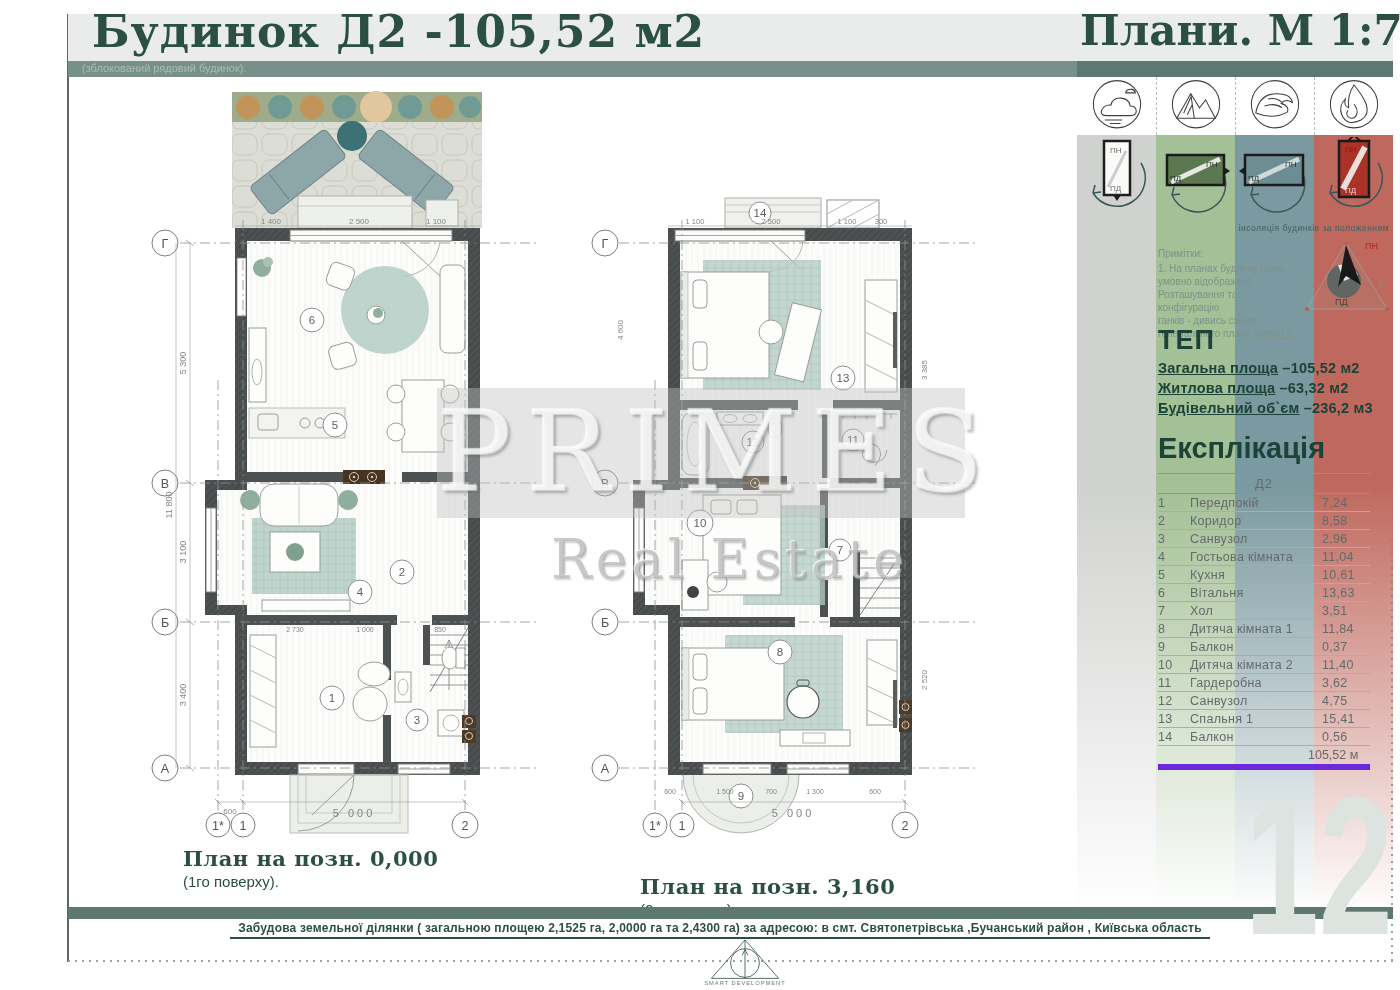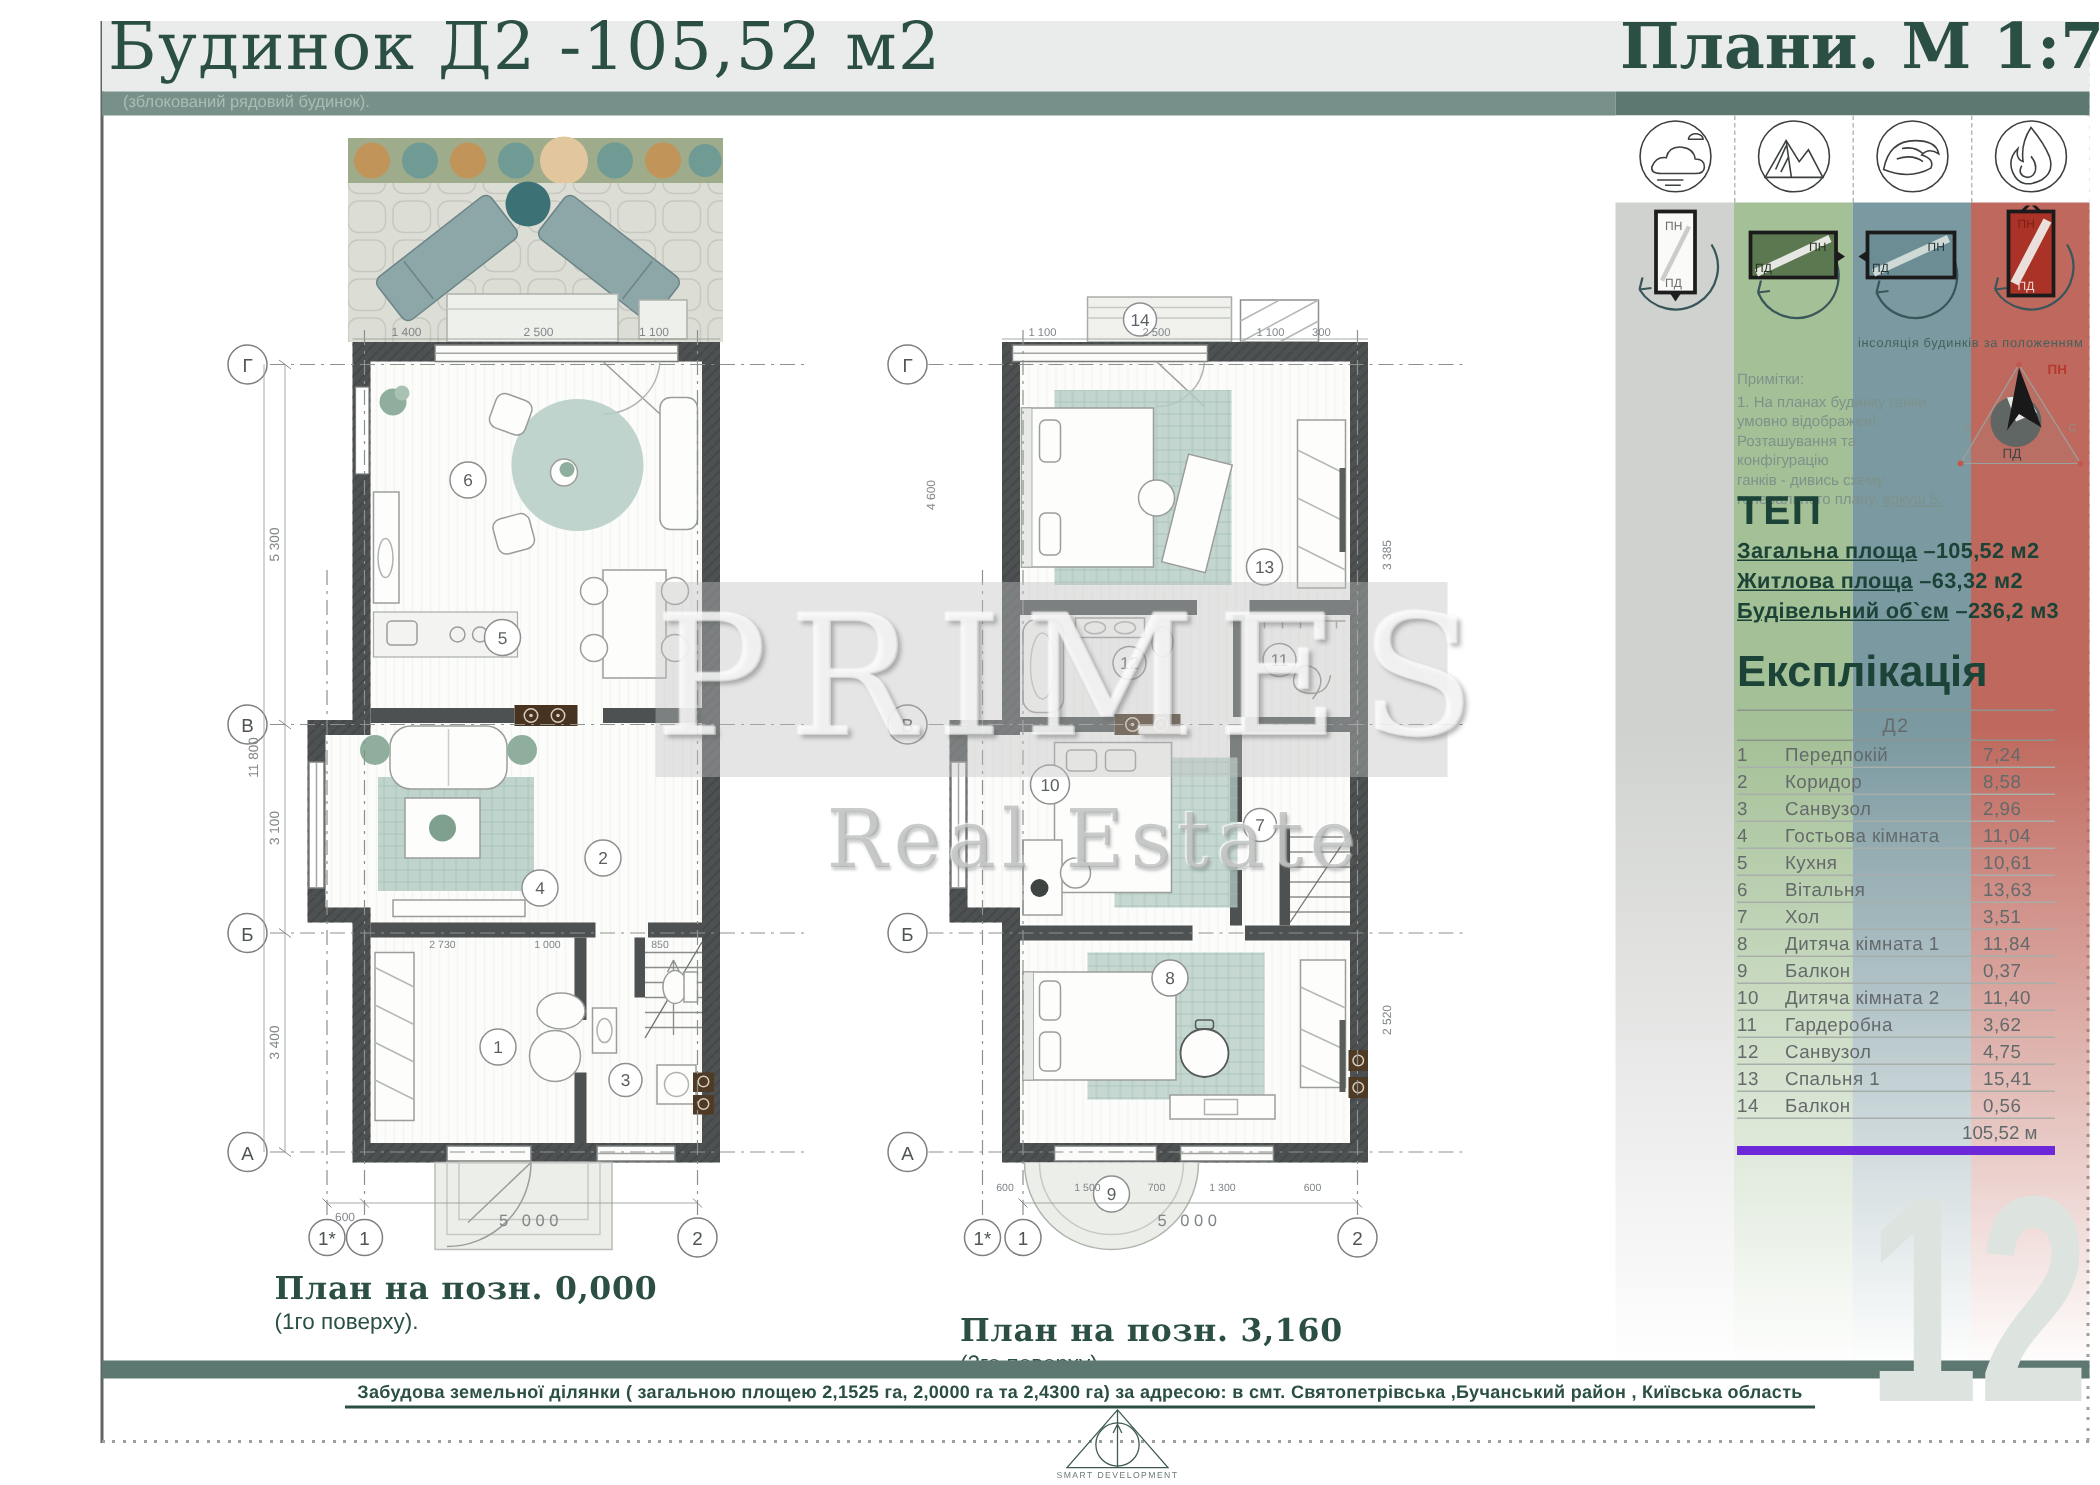--- a/index.html
+++ b/index.html
@@ -5,21 +5,21 @@
   html,body{margin:0;padding:0;background:#fff;}
   #page{position:relative;width:1400px;height:990px;background:#fff;overflow:hidden;
         font-family:"Liberation Sans",sans-serif;}
   .abs{position:absolute;}
   
   #margin-line{left:67px;top:14px;width:2px;height:948px;background:#5f6563;}
   .dot-h{height:2px;background-image:repeating-linear-gradient(to right,#9ba19d 0 2px,transparent 2px 7px);}
   .dot-v{width:2px;background-image:repeating-linear-gradient(to bottom,#9ba19d 0 2px,transparent 2px 7px);}
   
   #header-bg{left:68px;top:14px;width:1325px;height:47px;background:#e9ecea;}
-  #page-title{left:72px;top:6px;font-family:"DejaVu Serif",serif;font-weight:400;
+  #page-title{left:92px;top:6px;font-family:"DejaVu Serif",serif;font-weight:700;
       font-size:44px;color:#2b4f44;letter-spacing:1px;white-space:nowrap;}
   #scale-label{left:1080px;top:6px;width:310px;text-align:right;font-family:"DejaVu Serif",serif;
       font-weight:700;font-size:42px;color:#2b4f44;white-space:nowrap;}
   #subtitle-strip{left:68px;top:61px;width:1009px;height:16px;background:#78908a;}
   #subtitle-strip span{display:block;padding:1px 0 0 14px;font-size:11px;color:#a9bdb4;}
   #sidebar-strip{left:1077px;top:61px;width:316px;height:16px;background:#5d7771;}
   
   #sidebar{left:1077px;top:77px;width:316px;height:885px;}
   .icon-band{left:0;top:0;width:316px;height:58px;background:#fff;display:flex;}
   .icon-cell{width:79px;height:58px;display:flex;align-items:center;justify-content:center;

